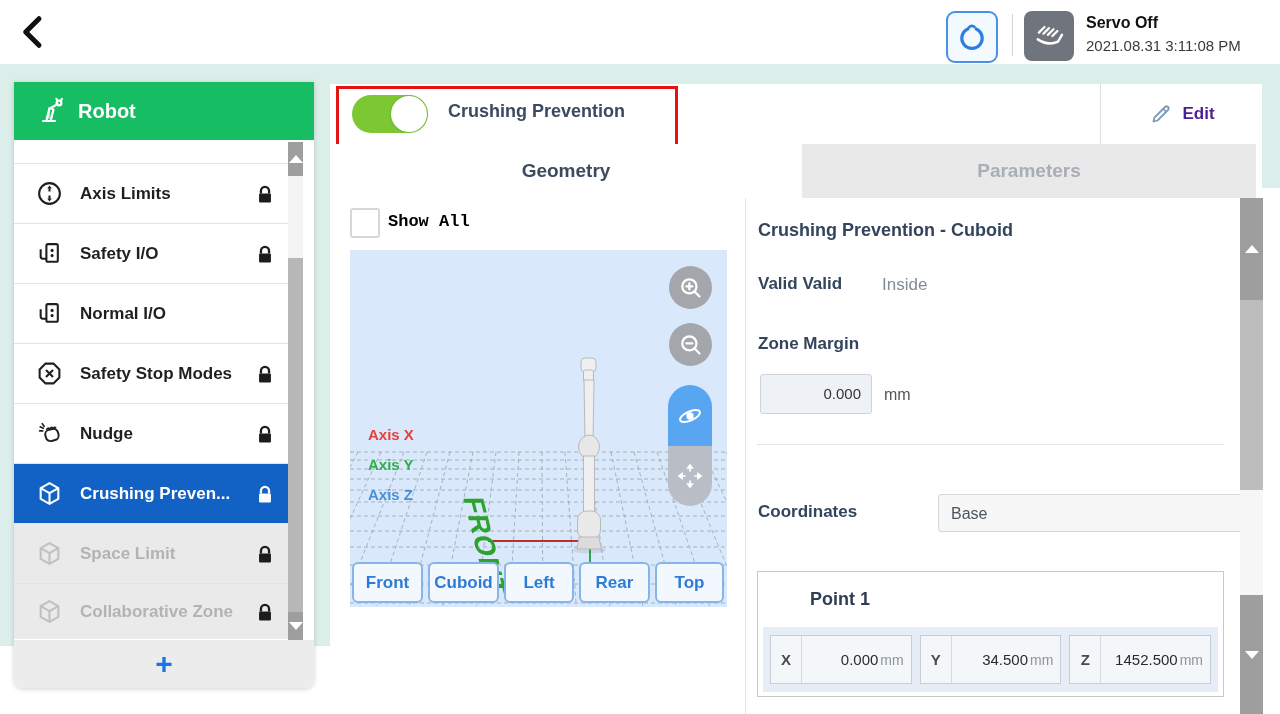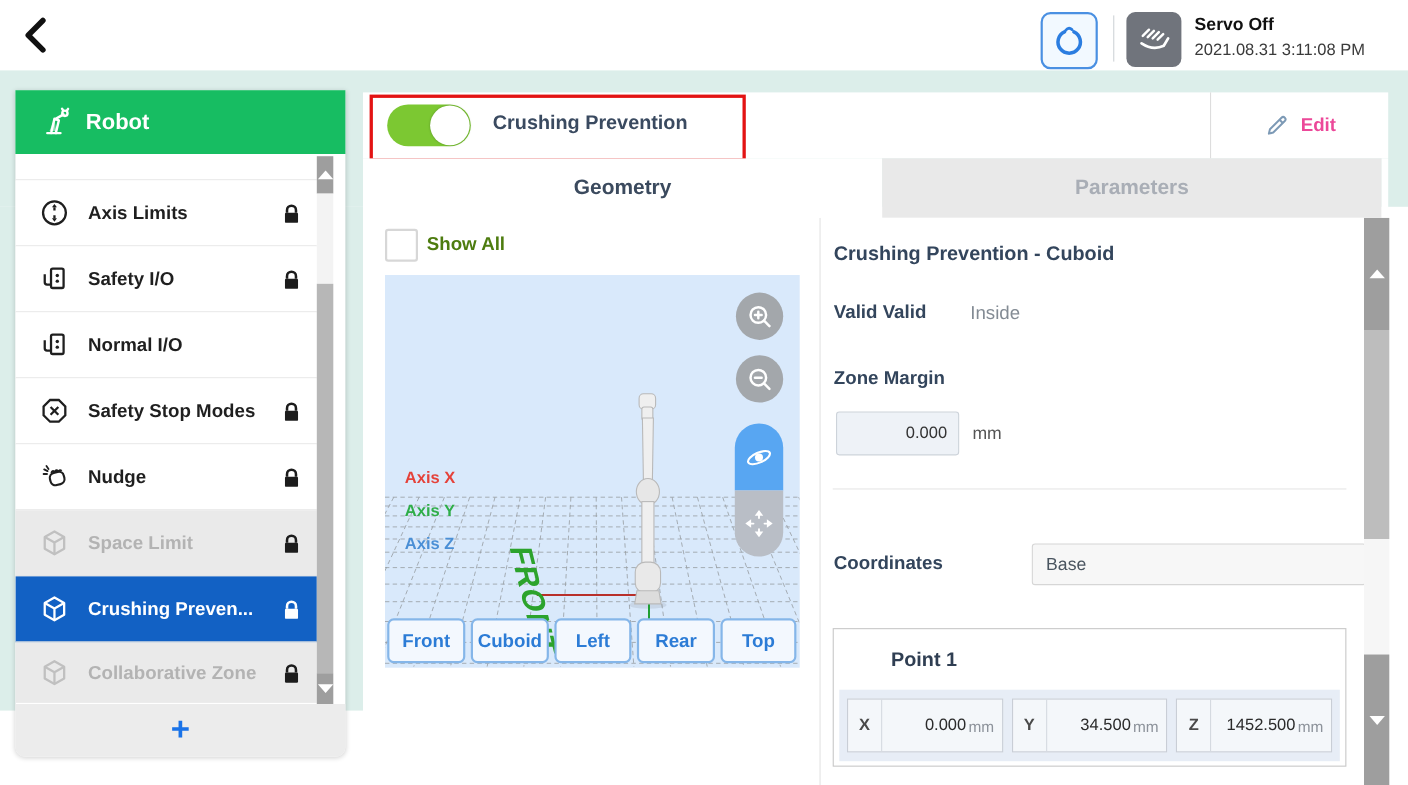--- a/index.html
+++ b/index.html
@@ -47,32 +47,32 @@
   .sb-scroll-dn{left:274px;top:530px;width:15px;height:28px;}
   
   .main-card{left:330px;top:84px;width:932px;height:60px;background:#fff;}
   .anno{left:6px;top:2px;width:336px;height:55px;border:3px solid #e31313;pointer-events:none;}
   .toggle{left:22px;top:11px;width:76px;height:38px;background:#7cc832;border-radius:19px;cursor:pointer;}
   .knob{position:absolute;right:1px;top:1px;width:36px;height:36px;background:#fff;border-radius:50%;
         box-shadow:0 0 2px rgba(0,0,0,.3);}
   .toggle-label{left:118px;top:17px;font-size:18px;font-weight:bold;color:#3a4a60;}
   .edit-btn{left:770px;top:0;width:162px;height:60px;border-left:1px solid #ddd;display:flex;
             align-items:center;justify-content:center;gap:9px;cursor:pointer;}
-  .edit-txt{font-size:17px;font-weight:bold;color:#ec4899;}
+  .edit-txt{font-size:17px;font-weight:bold;color:#4c1d95;}
   
   .tab{top:144px;height:54px;display:flex;align-items:center;justify-content:center;
        font-size:19px;font-weight:bold;cursor:pointer;}
   .tab-geo{left:330px;width:472px;background:#fff;color:#3b4a5e;}
   .tab-par{left:802px;width:454px;background:#e9e9e9;color:#a9aeb6;}
   .tab-cap{left:1256px;top:144px;width:6px;height:54px;background:#fff;}
   
   .content{left:330px;top:198px;width:950px;height:516px;background:#fff;overflow:hidden;}
   .col-div{left:415px;top:0;width:1px;height:516px;background:#e3e3e3;}
   .chk{left:20px;top:10px;width:26px;height:26px;border:2px solid #d7d7d7;border-radius:3px;background:#fff;cursor:pointer;}
-  .chk-label{left:58px;top:14px;font-size:17px;font-weight:bold;color:#4d7c0f;}
+  .chk-label{left:58px;top:14px;font-size:17px;font-weight:bold;color:#000000;font-family:Liberation Mono, monospace;}
   .viewport{left:20px;top:52px;width:377px;height:357px;background:#d9e9fb;overflow:hidden;}
   .axis-lab{font-size:15px;font-weight:bold;}
   .ax{left:18px;top:176px;color:#e5423a;}
   .ay{left:18px;top:206px;color:#2fae49;}
   .az{left:18px;top:236px;color:#4a8fd6;}
   .zoom-btn{left:319px;width:43px;height:43px;border-radius:50%;background:#a3a7ab;display:flex;
             align-items:center;justify-content:center;cursor:pointer;}
   .zin{top:16px;} .zout{top:73px;}
   .pill{left:318px;top:135px;width:44px;height:121px;}
   .pill-rot{width:44px;height:61px;background:#58a6f2;border-radius:22px 22px 0 0;display:flex;
@@ -229,52 +229,52 @@
       </span>
       <span class="s-label">Nudge</span>
       <span class="s-lock">
         <svg width="22" height="22" viewBox="0 0 20 20">
             <path d="M6.3 9.5 V7.3 a3.7 3.7 0 0 1 7.4 0 V9.5" stroke="#1c1c1c" stroke-width="2.1" fill="none"></path>
             <rect x="4.6" y="9.5" width="10.8" height="8.3" rx="1" fill="#1c1c1c"></rect>
           </svg>
       </span>
     </div>
 
+    <div class="s-item sel">
+      <span class="s-icon">
+        <svg width="27" height="27" viewBox="0 0 26 26">
+            <g fill="none" stroke="#fff" stroke-width="2" stroke-linejoin="round">
+          <path d="M13 3 L21.5 7.8 V18.2 L13 23 L4.5 18.2 V7.8 Z"></path>
+              <path d="M4.5 7.8 L13 12.6 L21.5 7.8 M13 12.6 V23"></path>
+            </g>
+          </svg>
+      </span>
+      <span class="s-label">Crushing Preven...</span>
+      <span class="s-lock">
+        <svg width="22" height="22" viewBox="0 0 20 20">
+            <path d="M6.3 9.5 V7.3 a3.7 3.7 0 0 1 7.4 0 V9.5" stroke="#fff" stroke-width="2.1" fill="none"></path>
+            <rect x="4.6" y="9.5" width="10.8" height="8.3" rx="1" fill="#fff"></rect>
+          </svg>
+      </span>
+    </div>
+
     <div class="s-item dis">
       <span class="s-icon">
         <svg width="27" height="27" viewBox="0 0 26 26">
             <g fill="none" stroke="#c0c0c0" stroke-width="2" stroke-linejoin="round">
           <path d="M13 3 L21.5 7.8 V18.2 L13 23 L4.5 18.2 V7.8 Z"></path>
               <path d="M4.5 7.8 L13 12.6 L21.5 7.8 M13 12.6 V23"></path>
             </g>
           </svg>
       </span>
       <span class="s-label">Space Limit</span>
       <span class="s-lock">
         <svg width="22" height="22" viewBox="0 0 20 20">
             <path d="M6.3 9.5 V7.3 a3.7 3.7 0 0 1 7.4 0 V9.5" stroke="#1c1c1c" stroke-width="2.1" fill="none"></path>
             <rect x="4.6" y="9.5" width="10.8" height="8.3" rx="1" fill="#1c1c1c"></rect>
-          </svg>
-      </span>
-    </div>
-
-    <div class="s-item sel">
-      <span class="s-icon">
-        <svg width="27" height="27" viewBox="0 0 26 26">
-            <g fill="none" stroke="#fff" stroke-width="2" stroke-linejoin="round">
-          <path d="M13 3 L21.5 7.8 V18.2 L13 23 L4.5 18.2 V7.8 Z"></path>
-              <path d="M4.5 7.8 L13 12.6 L21.5 7.8 M13 12.6 V23"></path>
-            </g>
-          </svg>
-      </span>
-      <span class="s-label">Crushing Preven...</span>
-      <span class="s-lock">
-        <svg width="22" height="22" viewBox="0 0 20 20">
-            <path d="M6.3 9.5 V7.3 a3.7 3.7 0 0 1 7.4 0 V9.5" stroke="#fff" stroke-width="2.1" fill="none"></path>
-            <rect x="4.6" y="9.5" width="10.8" height="8.3" rx="1" fill="#fff"></rect>
           </svg>
       </span>
     </div>
 
     <div class="s-item dis" style="height:55px;border-bottom:none;">
       <span class="s-icon">
         <svg width="27" height="27" viewBox="0 0 26 26">
             <g fill="none" stroke="#c0c0c0" stroke-width="2" stroke-linejoin="round">
           <path d="M13 3 L21.5 7.8 V18.2 L13 23 L4.5 18.2 V7.8 Z"></path>
               <path d="M4.5 7.8 L13 12.6 L21.5 7.8 M13 12.6 V23"></path>

